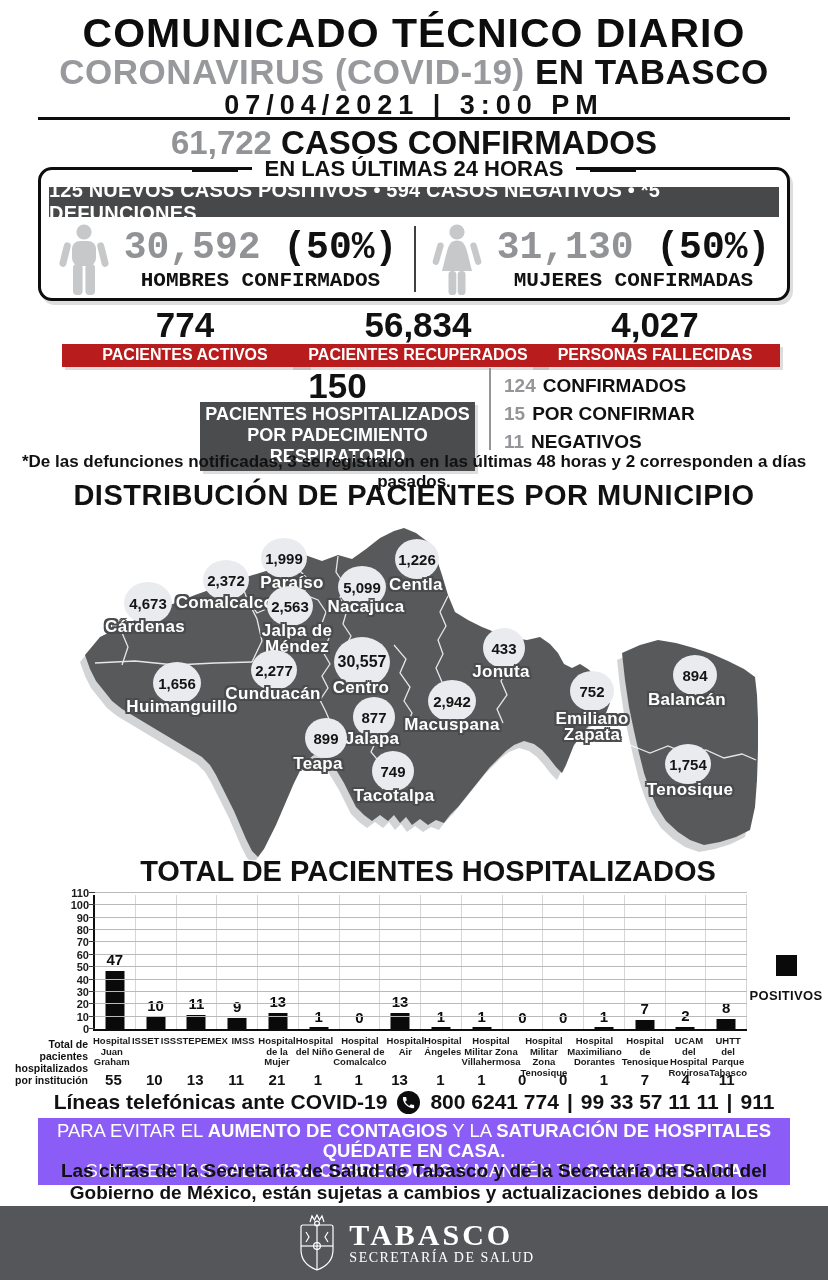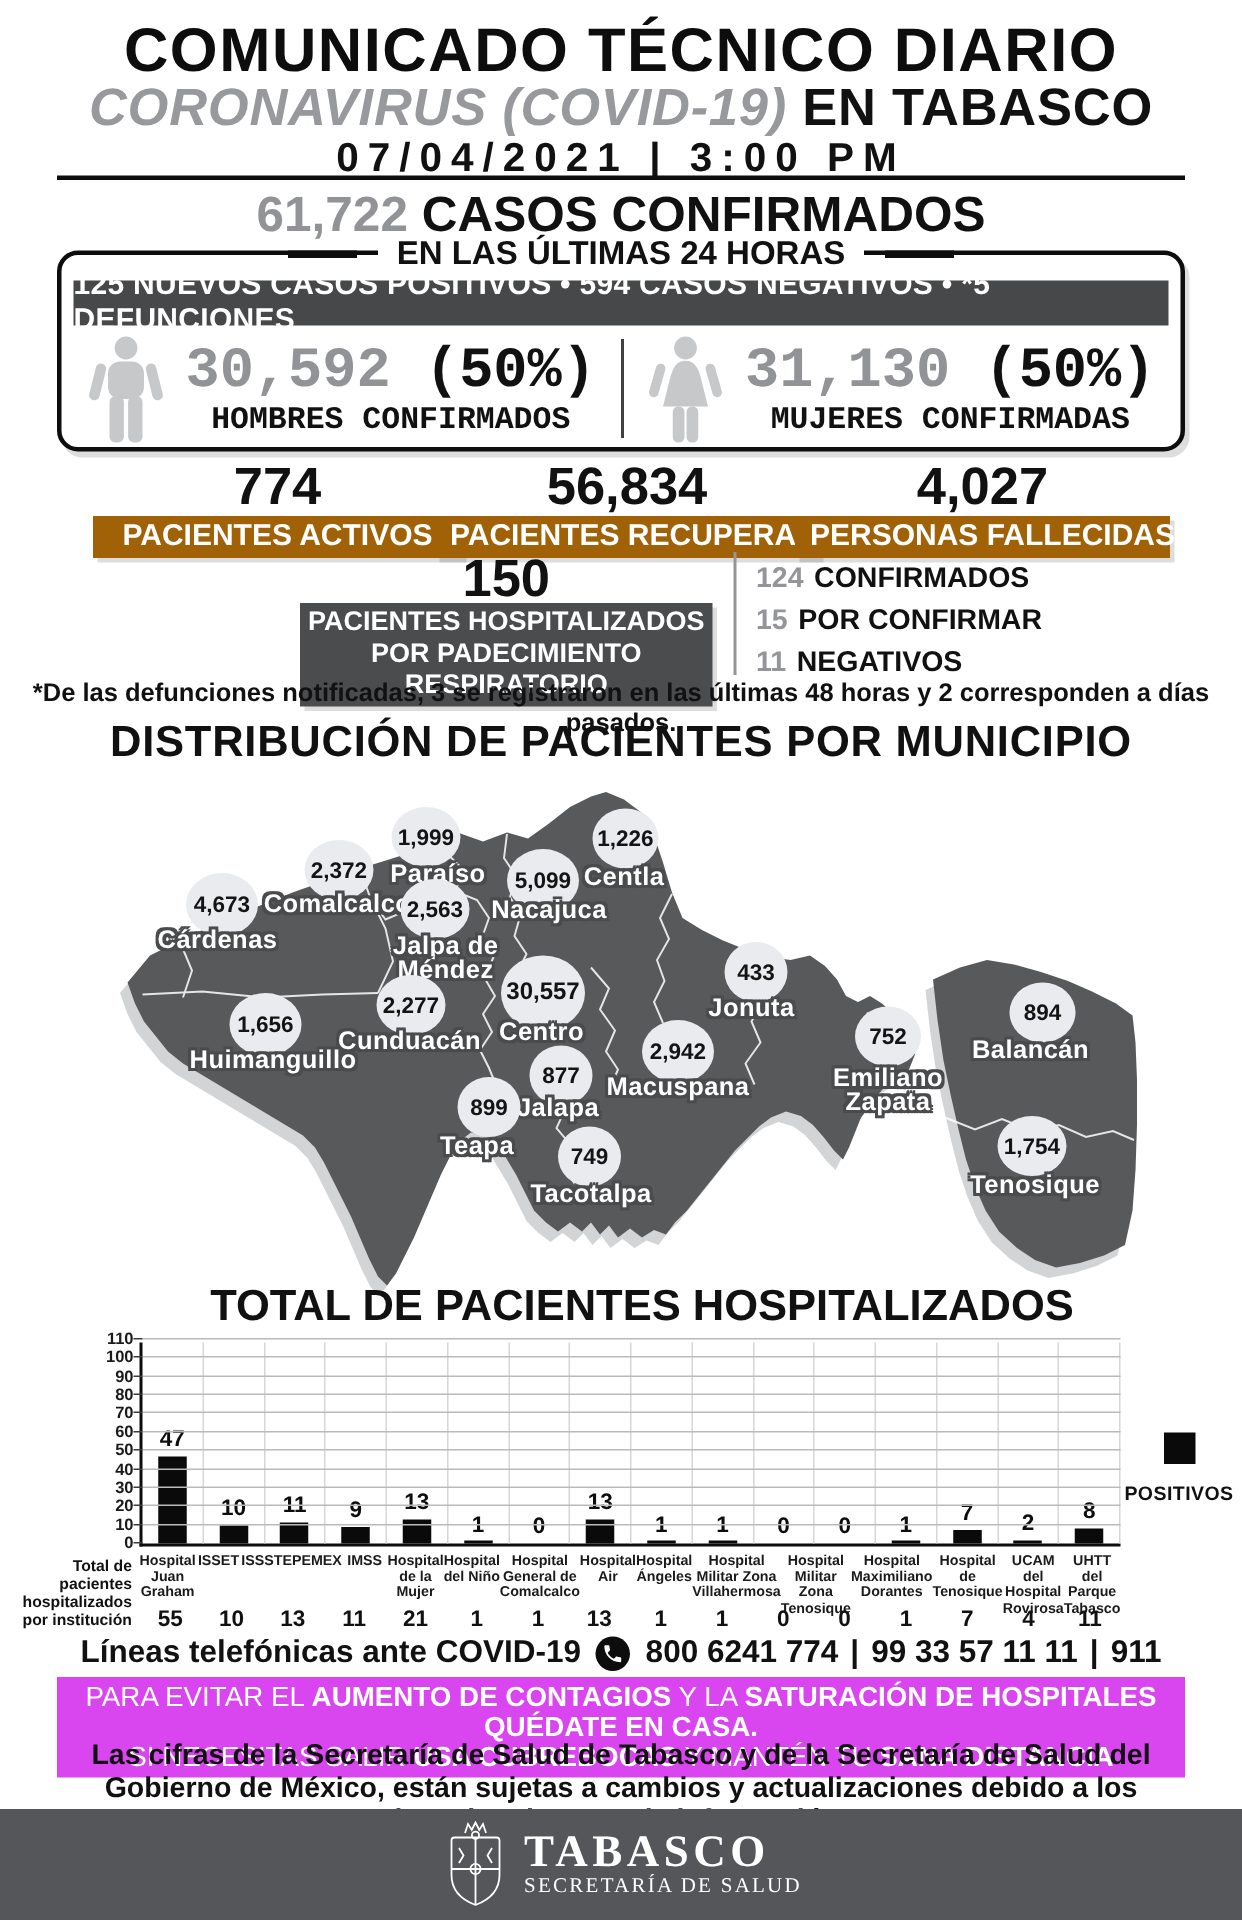--- a/index.html
+++ b/index.html
@@ -9,21 +9,21 @@
     font-family:"Liberation Sans","DejaVu Sans",sans-serif; color:#111;
     overflow:hidden; margin:0 auto;
   }
   .abs { position:absolute; }
 
   
   .main-title { top:10px; left:0; width:828px; text-align:center;
     font-size:41px; font-weight:bold; letter-spacing:1px; color:#0d0d0d; }
   .sub-title { top:52px; left:0; width:828px; text-align:center;
     font-size:35px; font-weight:bold; letter-spacing:0.5px; }
-  .sub-title .gray { color:#97999c;font-style:italic; }
+  .sub-title .gray { color:#97999c; }
   .date-line { top:90px; left:0; width:828px; text-align:center;
     font-size:27px; font-weight:bold; letter-spacing:6px; }
   .top-rule { top:117px; left:38px; width:752px; height:3px; background:#0d0d0d; }
   .confirmed { top:124px; left:0; width:828px; text-align:center;
     font-size:33px; font-weight:bold; }
   .confirmed .gray { color:#919396; }
 
   
   .box24 { top:167px; left:38px; width:752px; height:134px;
     border:3px solid #0d0d0d; border-radius:14px; background:#fff;
@@ -42,21 +42,21 @@
   .gender-icon { width:52px; height:72px; flex:0 0 auto; }
   .gender-text { text-align:center; }
   .gender-value { font-size:38px; font-weight:bold; line-height:38px; }
   .gender-value .gray { color:#919396; }
   .gender-label { font-size:21px; font-weight:bold; margin-top:2px; }
 
   
   .stats-row { top:308px; left:0; width:828px; height:64px; }
   .stat { position:absolute; text-align:center; }
   .stat-value { font-size:35px; font-weight:bold; line-height:34px; }
-  .stat-bar { margin-top:2px; background:#a16207; color:#fff; font-size:20px;
+  .stat-bar { margin-top:2px; background:#b91c1c; color:#fff; font-size:16px;
     font-weight:bold; padding:2px 10px 3px; white-space:nowrap;
     box-shadow:3px 3px 0 rgba(120,120,120,.25); }
 
   
   .hosp-value { top:366px; left:200px; width:275px; text-align:center;
     font-size:35px; font-weight:bold; }
   .hosp-bar { top:402px; left:200px; width:275px; background:#4b4c4e; color:#fff;
     font-size:18px; font-weight:bold; text-align:center; line-height:21px;
     padding:2px 4px 4px; box-shadow:3px 3px 0 rgba(120,120,120,.25); }
   .hosp-divider { top:368px; left:489px; width:2px; height:82px; background:#939598; }
@@ -111,21 +111,21 @@
   .legend-swatch { width:21px; height:21px; background:#0a0a0a; margin:0 auto; }
   .legend-label { margin-top:12px; font-size:13px; font-weight:bold; letter-spacing:0.3px; }
 
   
   .phones { top:1090px; left:0; width:828px; display:flex; align-items:center;
     justify-content:center; gap:10px; font-size:21px; font-weight:bold; }
   .phone-icon { width:23px; height:23px; background:#0d0d0d; border-radius:50%;
     display:inline-flex; align-items:center; justify-content:center; }
   .phone-icon svg { display:block; }
   .phone-sep { padding:0 8px; }
-  .advisory { top:1118px; left:38px; width:752px; background:#d946ef; color:#fff;
+  .advisory { top:1118px; left:38px; width:752px; background:#8b5cf6; color:#fff;
     text-align:center; font-size:18.5px; line-height:20px; padding:3px 6px 4px; }
   .advisory .b { font-weight:bold; }
   .disclaimer { top:1160px; left:34px; width:760px; text-align:center;
     font-size:19px; font-weight:bold; line-height:21.5px; }
   .footer { top:1206px; left:0; width:828px; height:74px; background:#55565a;
     display:flex; align-items:center; justify-content:center; gap:12px; color:#fff; }
   .crest { width:44px; height:58px; }
   .footer-brand { font-family:"Liberation Serif","DejaVu Serif",serif;
     font-size:30px; font-weight:bold; letter-spacing:3px; line-height:28px; }
   .footer-sub { font-family:"Liberation Serif","DejaVu Serif",serif;

